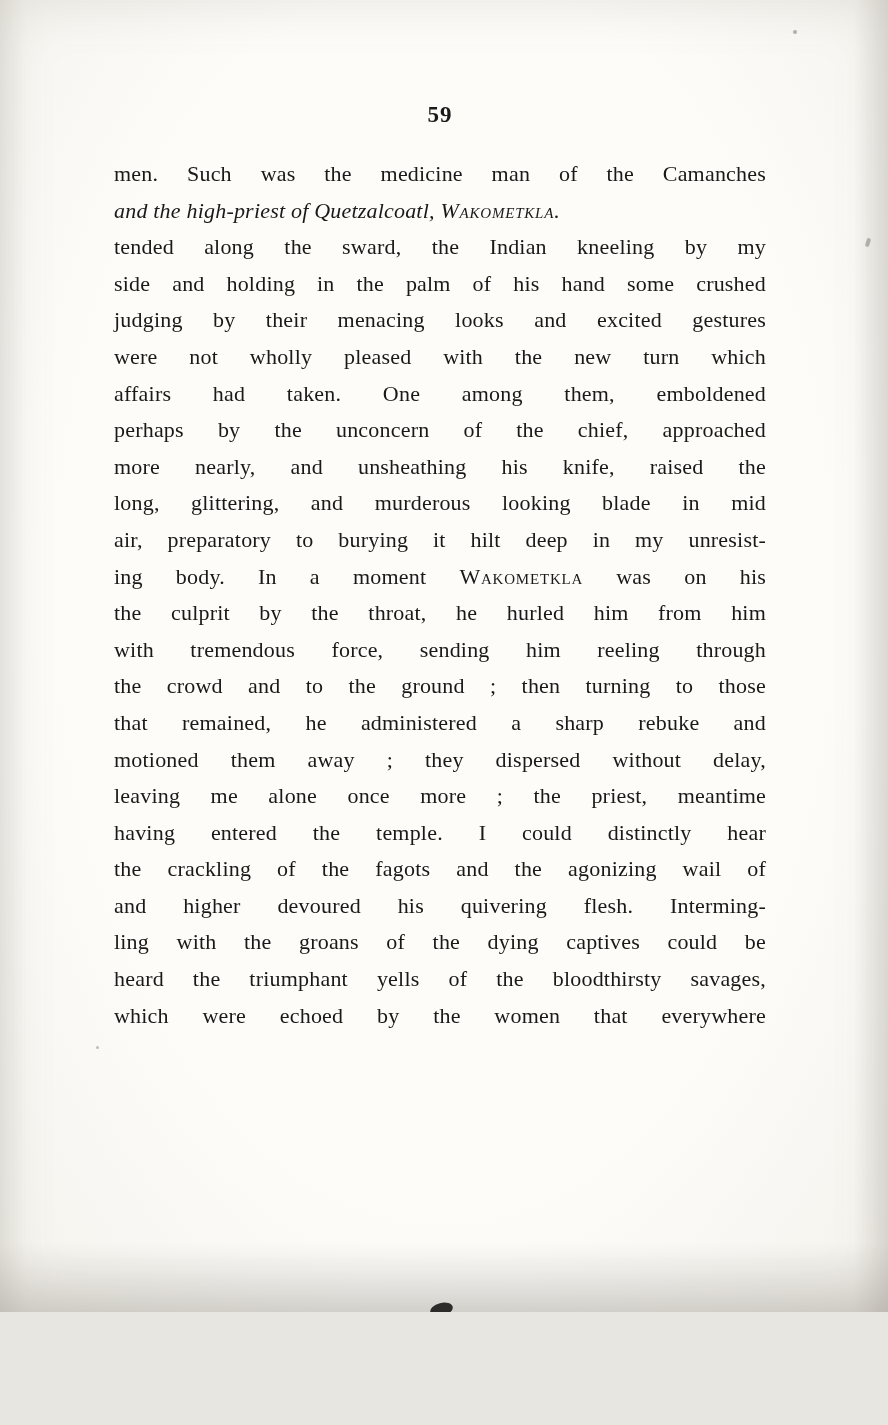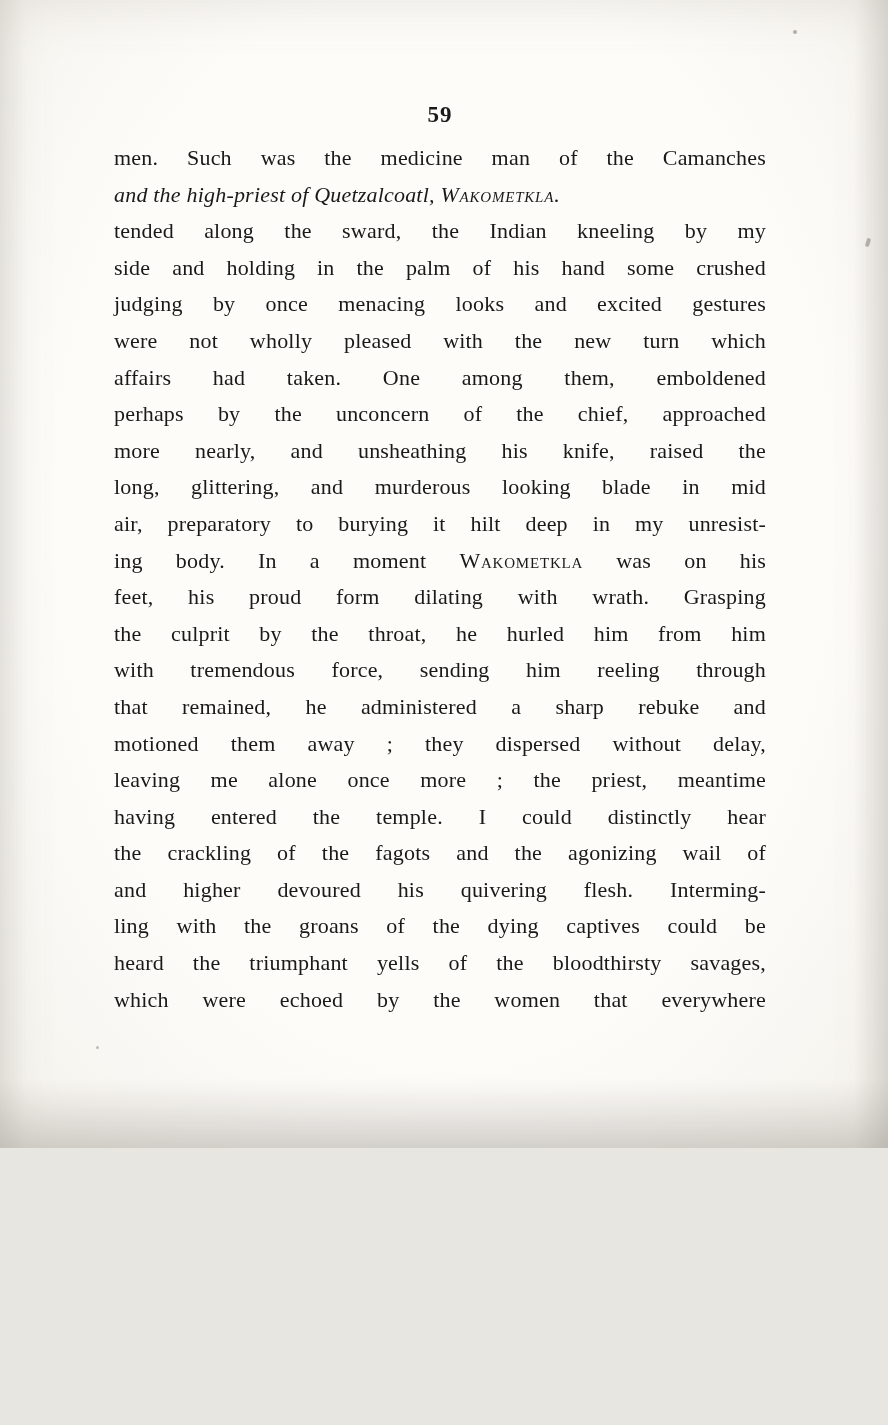--- a/index.html
+++ b/index.html
@@ -3,21 +3,21 @@
 <meta charset="utf-8">
 <style>
   html, body {
     margin: 0;
     padding: 0;
     background: #e8e6e1;
   }
   .scan-page {
     position: relative;
     width: 888px;
-    height: 1148px;
+    height: 1312px;
     margin: 0 auto;
     background:
       linear-gradient(to top, rgba(140,135,128,0.28), rgba(140,135,128,0.0) 70px),
       linear-gradient(to left, rgba(150,145,138,0.22), rgba(150,145,138,0.0) 34px),
       linear-gradient(to right, rgba(150,145,138,0.12), rgba(150,145,138,0.0) 26px),
       radial-gradient(ellipse at 50% 45%, #fdfcf9 60%, #f4f2ec 100%);
     box-shadow: inset 0 0 55px rgba(120,114,105,0.18);
     overflow: hidden;
     font-family: "Liberation Serif", "DejaVu Serif", serif;
     color: #1c1c1c;
@@ -29,21 +29,21 @@
     width: 880px;
     text-align: center;
     font-size: 23px;
     font-weight: bold;
     letter-spacing: 1px;
     color: #1a1a1a;
   }
   .text-block {
     position: absolute;
     left: 114px;
-    top: 140px;
+    top: 156px;
     width: 652px;
     font-size: 22px;
     line-height: 36.6px;
     letter-spacing: 0.2px;
     color: #191919;
   }
   .line {
     text-align: justify;
     text-align-last: justify;
     white-space: normal;
@@ -123,31 +123,31 @@
 
 <div class="scan-page">
 
   <div class="page-number">59</div>
 
   <div class="text-block">
     <div class="line">men.  Such was the medicine man of the Camanches</div>
     <div class="line para-end">and the high-priest of Quetzalcoatl, <span class="sc">Wakometkla</span>.</div>
     <div class="line">tended along the sward, the Indian kneeling by my</div>
     <div class="line">side and holding in the palm of his hand some crushed</div>
-    <div class="line">judging by once menacing looks and excited gestures</div>
+    <div class="line">judging by their menacing looks and excited gestures</div>
     <div class="line">were not wholly pleased with the new turn which</div>
     <div class="line">affairs had taken.  One among them, emboldened</div>
     <div class="line">perhaps by the unconcern of the chief, approached</div>
     <div class="line">more nearly, and unsheathing his knife, raised the</div>
     <div class="line">long, glittering, and murderous looking blade in mid</div>
     <div class="line">air, preparatory to burying it hilt deep in my unresist-</div>
     <div class="line">ing body.  In a moment <span class="sc">Wakometkla</span> was on his</div>
-    <div class="line">feet, his proud form dilating with wrath.  Grasping</div>
     <div class="line">the culprit by the throat, he hurled him from him</div>
     <div class="line">with tremendous force, sending him reeling through</div>
+    <div class="line">the crowd and to the ground ; then turning to those</div>
     <div class="line">that remained, he administered a sharp rebuke and</div>
     <div class="line">motioned them away ; they dispersed without delay,</div>
     <div class="line">leaving me alone once more ; the priest, meantime</div>
     <div class="line">having entered the temple.  I could distinctly hear</div>
     <div class="line">the crackling of the fagots and the agonizing wail of</div>
     <div class="line">and higher devoured his quivering flesh.  Interming-</div>
     <div class="line">ling with the groans of the dying captives could be</div>
     <div class="line">heard the triumphant yells of the bloodthirsty savages,</div>
     <div class="line">which were echoed by the women that everywhere</div>
   </div>

